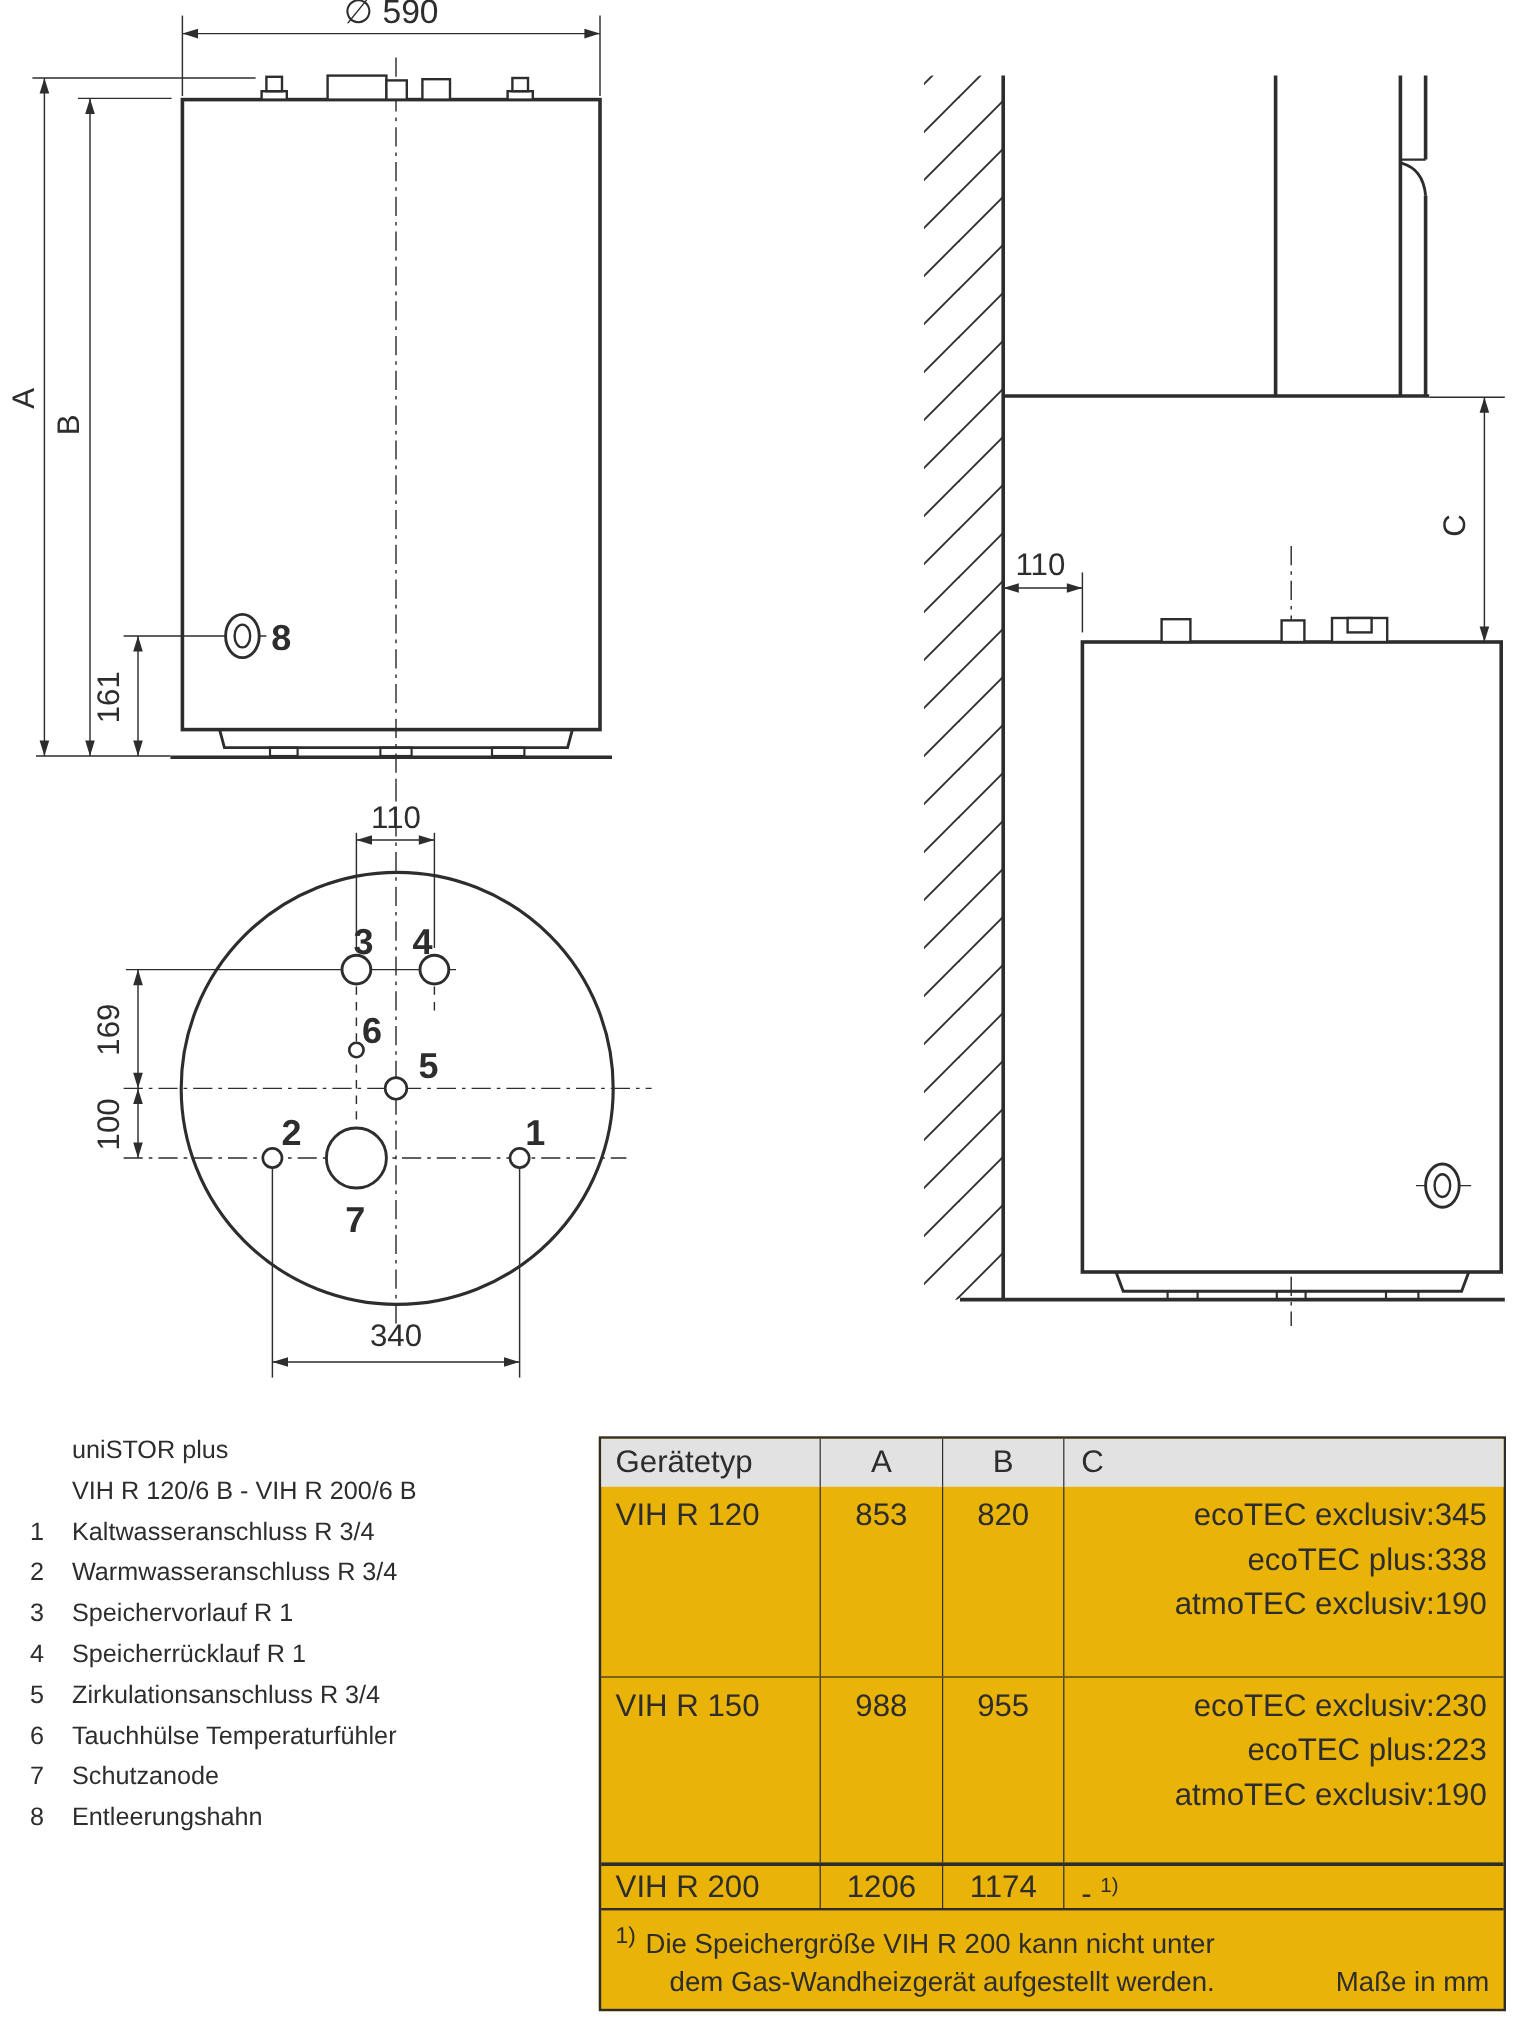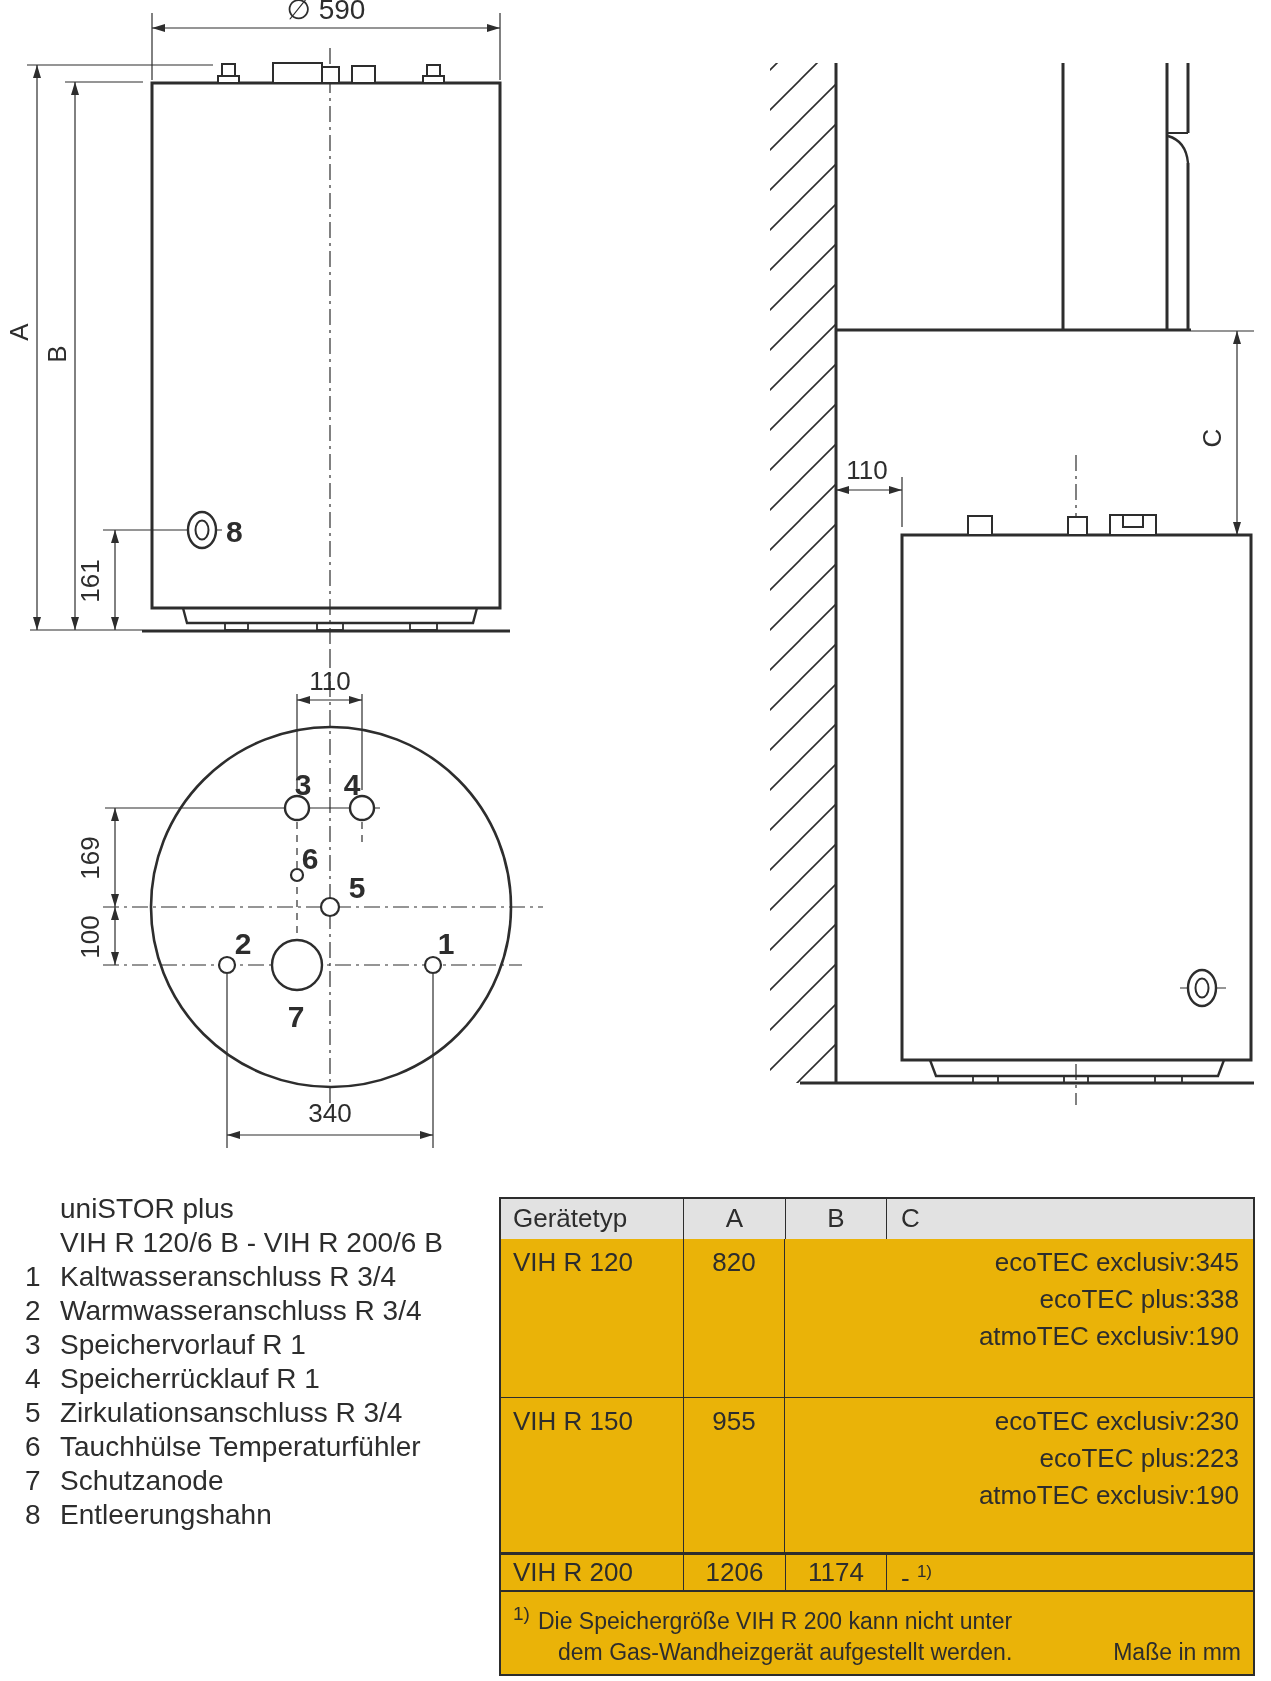--- a/index.html
+++ b/index.html
@@ -4,21 +4,21 @@
 <style>
   html,body{margin:0;padding:0;background:#ffffff;}
   body{width:1271px;height:1681px;position:relative;font-family:"Liberation Sans",sans-serif;color:#2d2d2d;}
   .canvas{position:absolute;inset:0;background:#fff;}
   svg text{font-family:"Liberation Sans",sans-serif;fill:#2d2d2d;}
   .dim{font-size:26px;}
   .dimbig{font-size:28px;}
   .numlbl{font-size:30px;font-weight:700;}
 
   
-  .legend{position:absolute;left:25px;top:1192px;width:470px;font-size:28px;line-height:34px;color:#2d2d2d;}
+  .legend{position:absolute;left:25px;top:1192px;width:470px;font-size:21px;line-height:34px;color:#2d2d2d;}
   .legend-title{margin-left:35px;font-weight:400;}
   .legend-item{display:flex;}
   .legend-num{width:35px;flex:0 0 35px;}
   .legend-label{flex:1;}
 
   
   .dtable{position:absolute;left:499px;top:1197px;width:756px;height:479px;border:2px solid #2d2d2d;
           box-sizing:border-box;display:flex;flex-direction:column;background:#eab308;font-size:26px;}
   .trow{display:flex;box-sizing:border-box;}
   .thead{height:40px;background:#e2e2e2;}
@@ -252,39 +252,41 @@
 <div class="dtable">
   <div class="trow thead">
     <div class="c0">Gerätetyp</div>
     <div class="c1">A</div>
     <div class="c2">B</div>
     <div class="c3">C</div>
   </div>
 
   <div class="trow tr1">
     <div class="c0 databody">VIH R 120</div>
+    <div class="c1 databody">853</div>
     <div class="c2 databody">820</div>
     <div class="c3">
       <div class="cline">
             <span>ecoTEC exclusiv:</span>
             <span>345</span>
           </div>
       <div class="cline">
             <span>ecoTEC plus:</span>
             <span>338</span>
           </div>
       <div class="cline">
             <span>atmoTEC exclusiv:</span>
             <span>190</span>
           </div>
     </div>
   </div>
 
   <div class="trow tr2">
     <div class="c0 databody">VIH R 150</div>
+    <div class="c1 databody">988</div>
     <div class="c2 databody">955</div>
     <div class="c3">
       <div class="cline">
             <span>ecoTEC exclusiv:</span>
             <span>230</span>
           </div>
       <div class="cline">
             <span>ecoTEC plus:</span>
             <span>223</span>
           </div>

